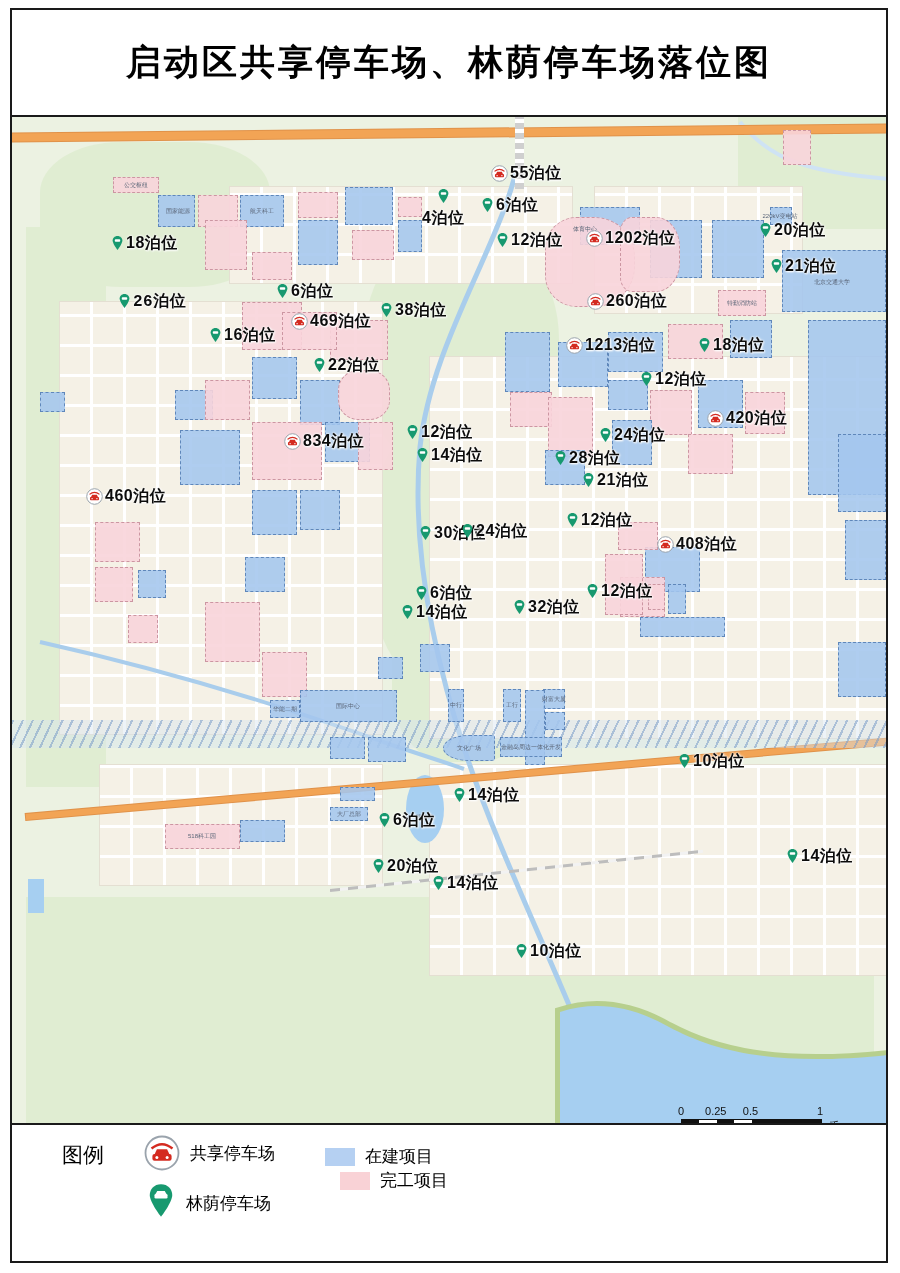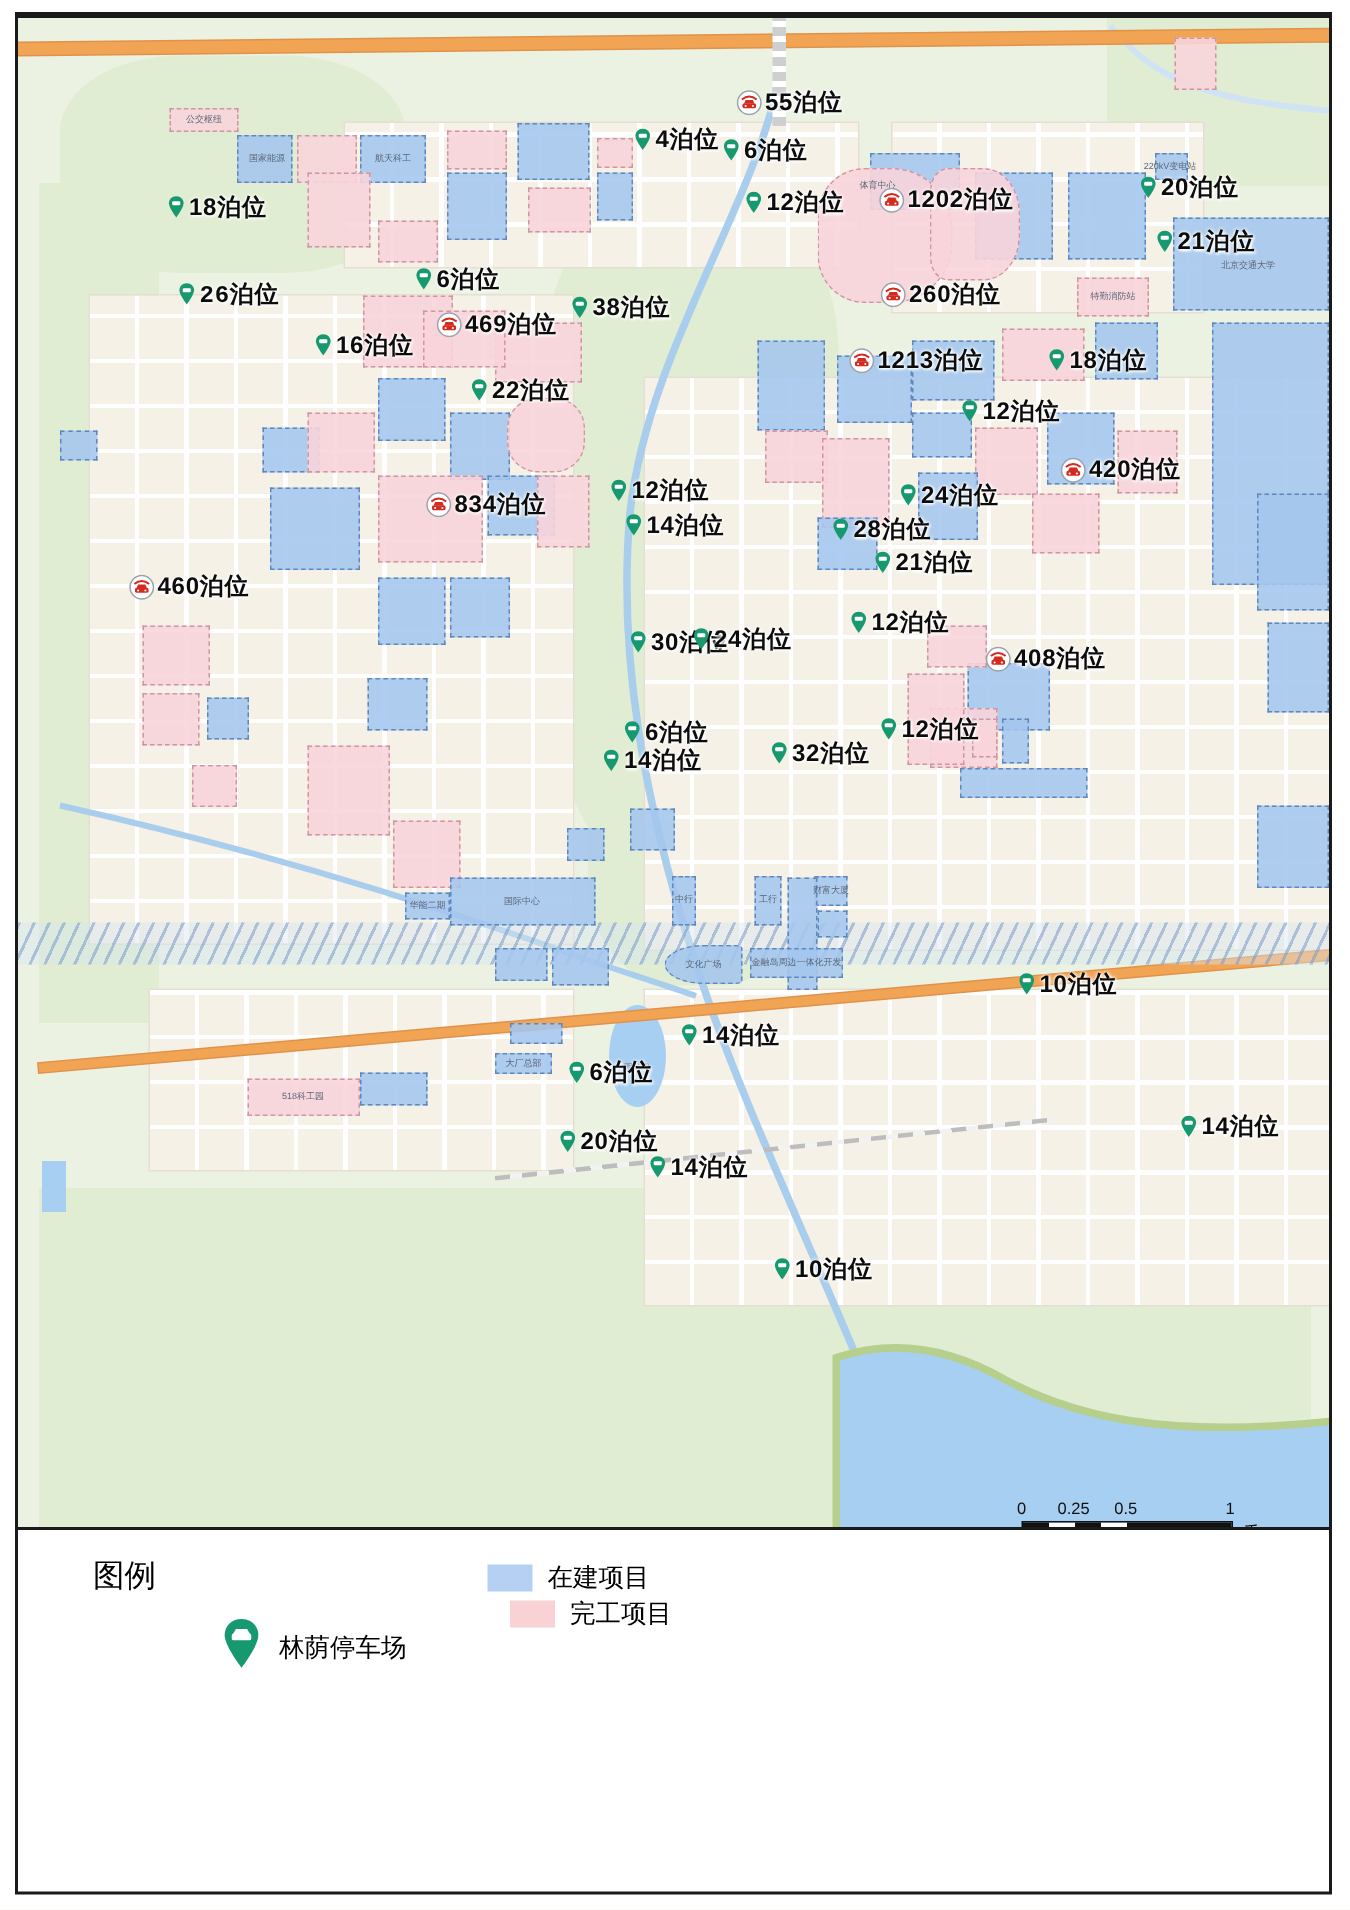--- a/index.html
+++ b/index.html
@@ -42,20 +42,23 @@
   .lg-label{font-size:17px;color:#000;}
   .lg-swatch{width:30px;height:18px;}
   .sw-blue{background:#b5d0f2;}
   .sw-pink{background:#f9d2d6;}
 </style>
 </head>
 <body>
 
 <div class="frame">
 
+  <div class="title-area">
+    <div class="page-title">启动区共享停车场、林荫停车场落位图</div>
+  </div>
 
   <div class="map-area">
 
     <div class="park" style="left:28px;top:25px;width:230px;height:145px;border-radius:35%;"></div>
     <div class="park" style="left:352px;top:110px;width:195px;height:250px;border-radius:45%;"></div>
     <div class="park" style="left:360px;top:300px;width:165px;height:270px;border-radius:40%;"></div>
     <div class="park" style="left:380px;top:470px;width:145px;height:175px;border-radius:40%;"></div>
     <div class="park" style="left:14px;top:780px;width:848px;height:226px;"></div>
     <div class="park" style="left:726px;top:0;width:150px;height:112px;"></div>
     <div class="park" style="left:14px;top:110px;width:80px;height:560px;"></div>
@@ -302,21 +305,21 @@
               <circle cx="12" cy="12" r="11" fill="#fff" stroke="#9aa3ac" stroke-width="1.4"></circle>
               <path d="M5 9 Q12 3.2 19 9" stroke="#d42b20" stroke-width="1.8" fill="none"></path>
               <path d="M7 13 L8.6 9.5 H15.4 L17 13 Z" fill="#d42b20"></path>
               <rect x="5.6" y="12.6" width="12.8" height="4.6" rx="1.4" fill="#d42b20"></rect>
               <circle cx="8.6" cy="15" r="1" fill="#fff"></circle>
               <circle cx="15.4" cy="15" r="1" fill="#fff"></circle>
             </svg>
           </span>
           <span class="mk-txt">408泊位</span>
         </div>
-        <div class="mk shade" style="left: 416px; top: 85px;">
+        <div class="mk shade" style="left: 416px; top: 85px; flex-direction: column;">
           <span class="pin-ic">
             <svg width="13" height="18" viewBox="0 0 24 32">
               <path d="M12 1 C6.5 1 3 5 3 9.6 C3 15.5 12 27 12 27 C12 27 21 15.5 21 9.6 C21 5 17.5 1 12 1 Z" fill="#17996f"></path>
               <rect x="7" y="7" width="10" height="5" rx="1.5" fill="#fff"></rect>
             </svg>
           </span>
           <span class="mk-txt">4泊位</span>
         </div>
         <div class="mk shade" style="left: 475px; top: 92px;">
           <span class="pin-ic">
@@ -606,20 +609,33 @@
           <span style="left: 69.5px;">0.5</span>
           <span style="left: 139px;">1</span>
         </div>
       <div class="sb-bar"></div>
       <div class="sb-unit">千米</div>
     </div>
   </div>
 
   <div class="legend-area">
     <div class="legend-heading">图例</div>
+    <div class="lg-item" style="left:132px;top:10px;">
+      <span class="car-ic">
+        <svg width="36" height="36" viewBox="0 0 24 24">
+          <circle cx="12" cy="12" r="11" fill="#fff" stroke="#9aa3ac" stroke-width="1.2"></circle>
+          <path d="M5 9 Q12 3.2 19 9" stroke="#d42b20" stroke-width="1.6" fill="none"></path>
+          <path d="M7 13 L8.6 9.5 H15.4 L17 13 Z" fill="#d42b20"></path>
+          <rect x="5.6" y="12.6" width="12.8" height="4.6" rx="1.4" fill="#d42b20"></rect>
+          <circle cx="8.6" cy="15" r="1" fill="#fff"></circle>
+          <circle cx="15.4" cy="15" r="1" fill="#fff"></circle>
+        </svg>
+      </span>
+      <span class="lg-label">共享停车场</span>
+    </div>
     <div class="lg-item" style="left:134px;top:58px;">
       <span class="pin-ic">
         <svg width="30" height="40" viewBox="0 0 24 32">
           <path d="M12 1 C6.5 1 3 5 3 9.6 C3 15.5 12 27 12 27 C12 27 21 15.5 21 9.6 C21 5 17.5 1 12 1 Z" fill="#17996f"></path>
           <path d="M7.5 9 L9 6.4 H15 L16.5 9 Z" fill="#fff"></path>
           <rect x="6.8" y="8.8" width="10.4" height="3.6" rx="1" fill="#fff"></rect>
         </svg>
       </span>
       <span class="lg-label">林荫停车场</span>
     </div>

